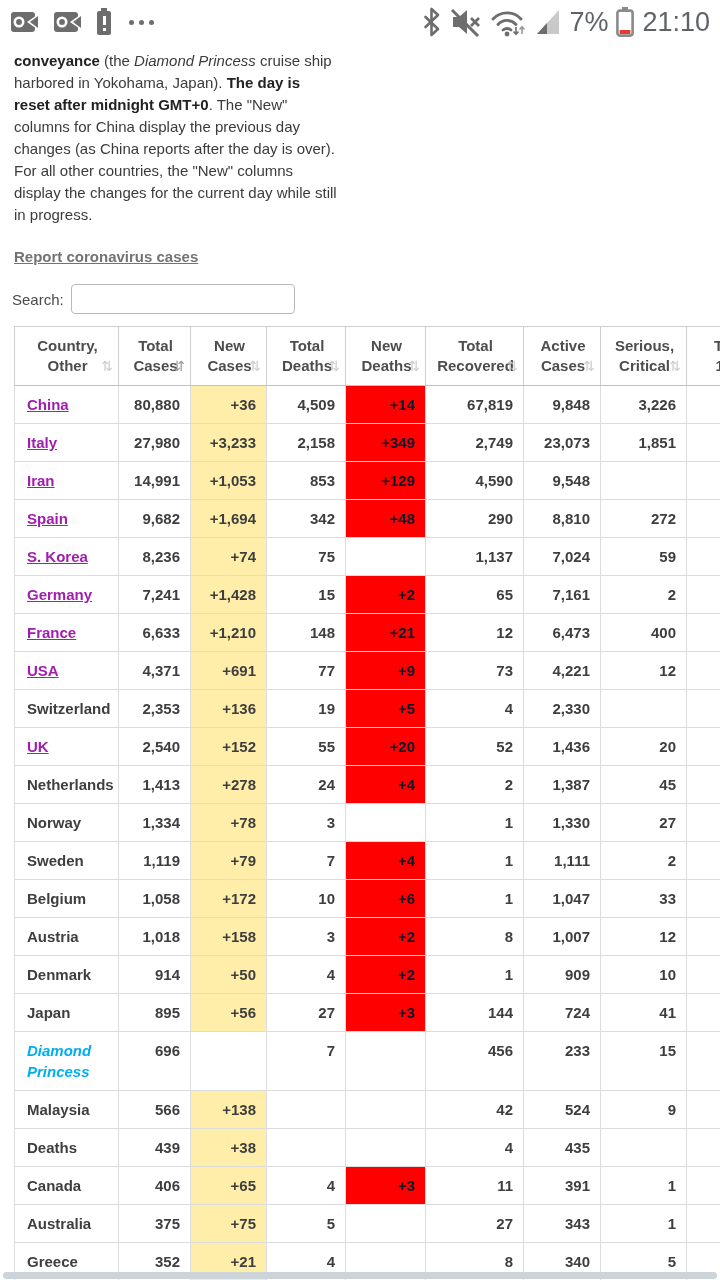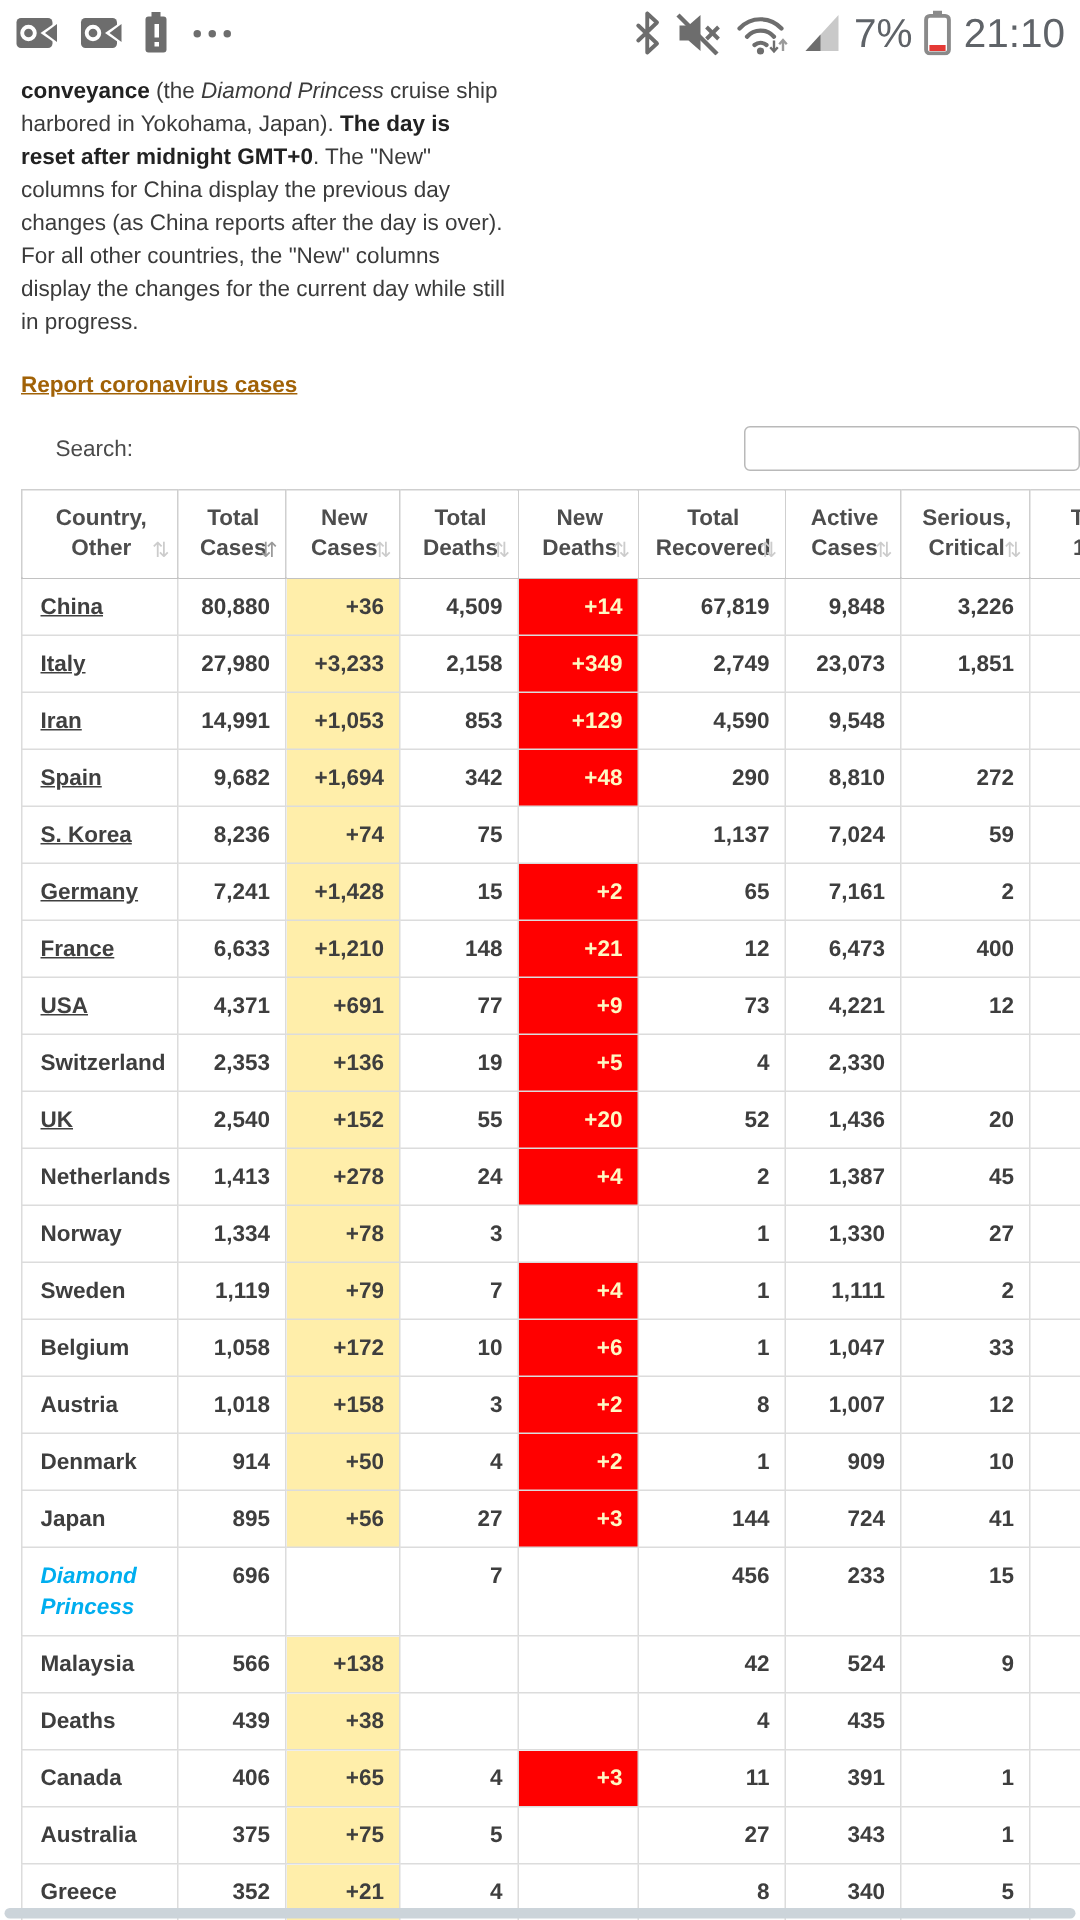--- a/index.html
+++ b/index.html
@@ -13,43 +13,43 @@
   .sb-right{margin-left:auto;display:flex;align-items:center;gap:8px;color:#5f6368;}
   .sb-text{font-size:27px;color:#5f6368;letter-spacing:0;}
   .dots{display:flex;gap:5px;margin-left:4px;}
   .dots i{width:5px;height:5px;border-radius:50%;background:#6d6d6d;display:block;}
   
   .intro{margin:6px 14px 0 14px;width:326px;font-size:15px;line-height:22px;color:#3b3b3b;}
   .intro .b{font-weight:700;color:#222;margin-top:44px;}
   .intro .i{font-style:italic;}
   
   .report{display:inline-block;margin:22px 0 0 14px;font-size:15px;font-weight:700;
-    color:#a16207;text-decoration:underline;}
-  
-  .searchrow{margin:18px 0 0 37px;display:flex;align-items:center;justify-content:space-between;}
+    color:#737373;text-decoration:underline;}
+  
+  .searchrow{margin:18px 0 0 12px;display:flex;align-items:center;}
   .searchrow label{font-size:15px;color:#4a4a4a;}
   .searchrow input{margin-left:7px;width:206px;height:28px;border:1px solid #b9b9b9;
     border-radius:4px;outline:none;font-size:15px;padding:0 8px;
     font-family:"Liberation Sans",sans-serif;}
   
   .tablewrap{margin:12px 0 0 14px;width:706px;overflow:hidden;}
   table{border-collapse:collapse;table-layout:fixed;width:762px;}
   th,td{border:1px solid #dcdcdc;overflow:hidden;}
   thead th{border-color:#cfcfcf;border-bottom:1px solid #c2c2c2;background:#fff;
     font-size:15px;font-weight:700;color:#4d4d4d;text-align:center;
     padding:9px 8px 9px 10px;line-height:20px;position:relative;vertical-align:top;}
   th .sorticon{position:absolute;right:5px;bottom:9px;color:#cccccc;
     font-size:14px;font-weight:400;}
   th .sorticon.active{color:#9a9a9a;}
   td{font-size:15px;font-weight:700;color:#3e3e3e;text-align:right;
     padding:8px 10px;line-height:21px;vertical-align:top;}
   td.country{text-align:left;padding-left:12px;}
   td.yellow{background:#ffeeaa;margin-top:22px;}
-  td.red{background:#ff0000;color:#fef9c3;}
-  a.clink{color:#404040;text-decoration:underline;font-weight:700;}
+  td.red{background:#ff0000;color:#0f172a;}
+  a.clink{color:#a21caf;text-decoration:underline;font-weight:700;}
   a.dplink{color:#00aeef;font-style:italic;font-weight:700;text-decoration:none;}
   
   .hscroll{position:absolute;left:3px;right:3px;bottom:1px;height:7px;
     background:#ccd4da;border-radius:4px;}
   .icon{display:block;}
 </style>
 </head>
 <body>
 
 

